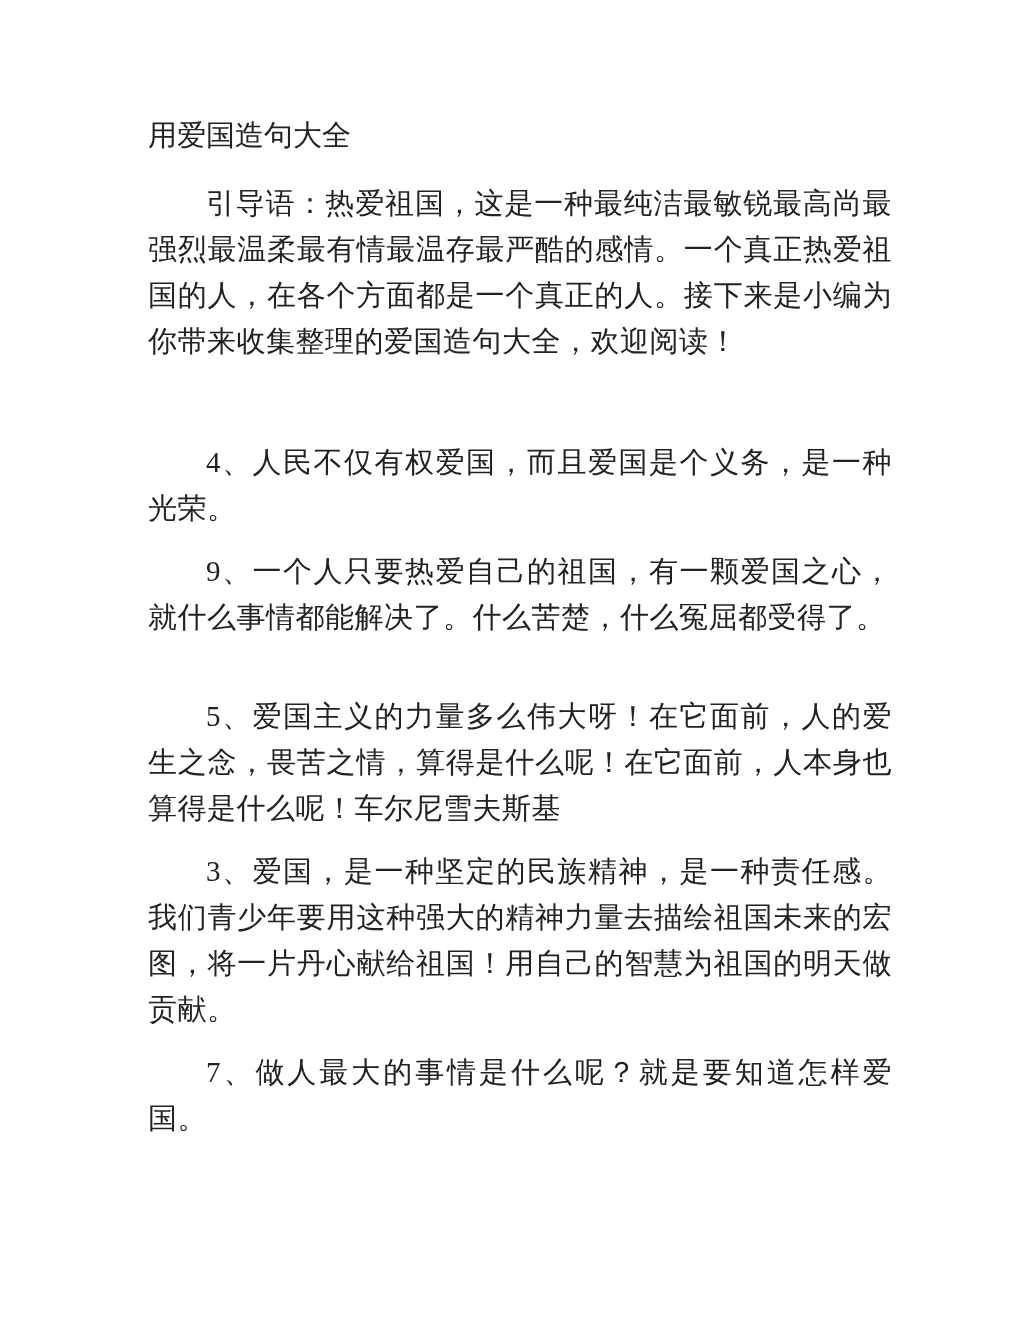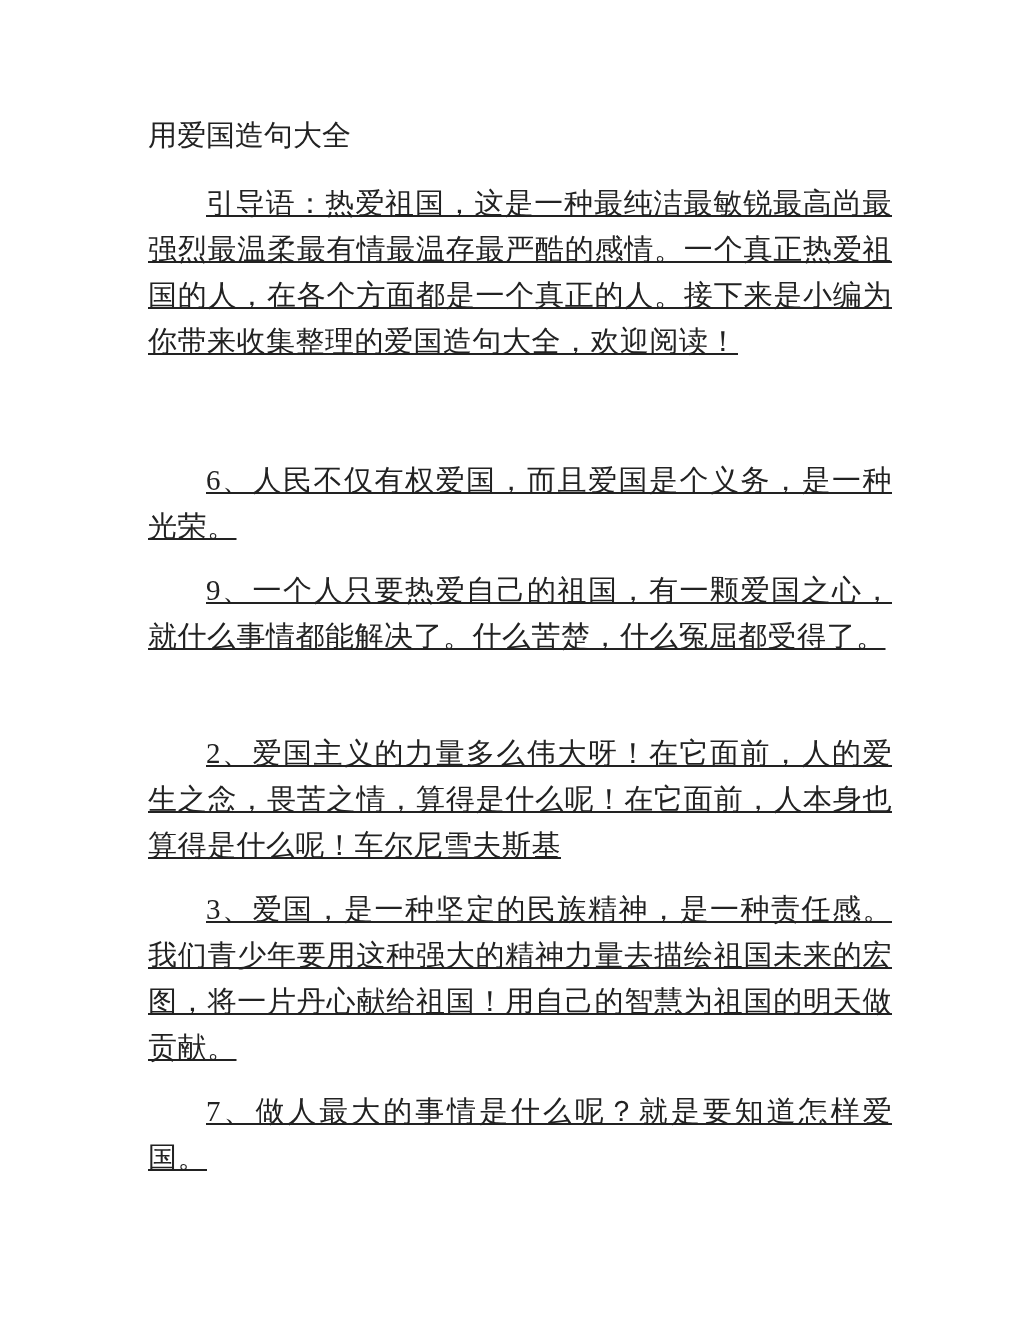--- a/index.html
+++ b/index.html
@@ -22,43 +22,42 @@
   }
   .doc-title {
     font-size: 29px;
     font-weight: normal;
     line-height: 46px;
     margin: 0 0 22px 0;
   }
   .para {
     font-size: 29px;
     line-height: 46px;
-    margin: 18px 0 17px 0;
+    margin: 0 0 17px 0;
     text-indent: 2em;
     text-align: justify;
     letter-spacing: 0.5px;
-    text-decoration: underline;
   }
   .spacer-lg { height: 58px; }
   .spacer-sm { height: 36px; }
 </style>
 </head>
 <body>
 
 <div class="page">
   <h1 class="doc-title">用爱国造句大全</h1>
 
   <p class="para">引导语：热爱祖国，这是一种最纯洁最敏锐最高尚最强烈最温柔最有情最温存最严酷的感情。一个真正热爱祖国的人，在各个方面都是一个真正的人。接下来是小编为你带来收集整理的爱国造句大全，欢迎阅读！</p>
 
   <div class="spacer-lg"></div>
 
-  <p class="para">6、人民不仅有权爱国，而且爱国是个义务，是一种光荣。</p>
+  <p class="para">4、人民不仅有权爱国，而且爱国是个义务，是一种光荣。</p>
 
   <p class="para">9、一个人只要热爱自己的祖国，有一颗爱国之心，就什么事情都能解决了。什么苦楚，什么冤屈都受得了。</p>
 
   <div class="spacer-sm"></div>
 
-  <p class="para">2、爱国主义的力量多么伟大呀！在它面前，人的爱生之念，畏苦之情，算得是什么呢！在它面前，人本身也算得是什么呢！车尔尼雪夫斯基</p>
+  <p class="para">5、爱国主义的力量多么伟大呀！在它面前，人的爱生之念，畏苦之情，算得是什么呢！在它面前，人本身也算得是什么呢！车尔尼雪夫斯基</p>
 
   <p class="para">3、爱国，是一种坚定的民族精神，是一种责任感。我们青少年要用这种强大的精神力量去描绘祖国未来的宏图，将一片丹心献给祖国！用自己的智慧为祖国的明天做贡献。</p>
 
   <p class="para">7、做人最大的事情是什么呢？就是要知道怎样爱国。</p>
 </div>
 
 </body></html>

